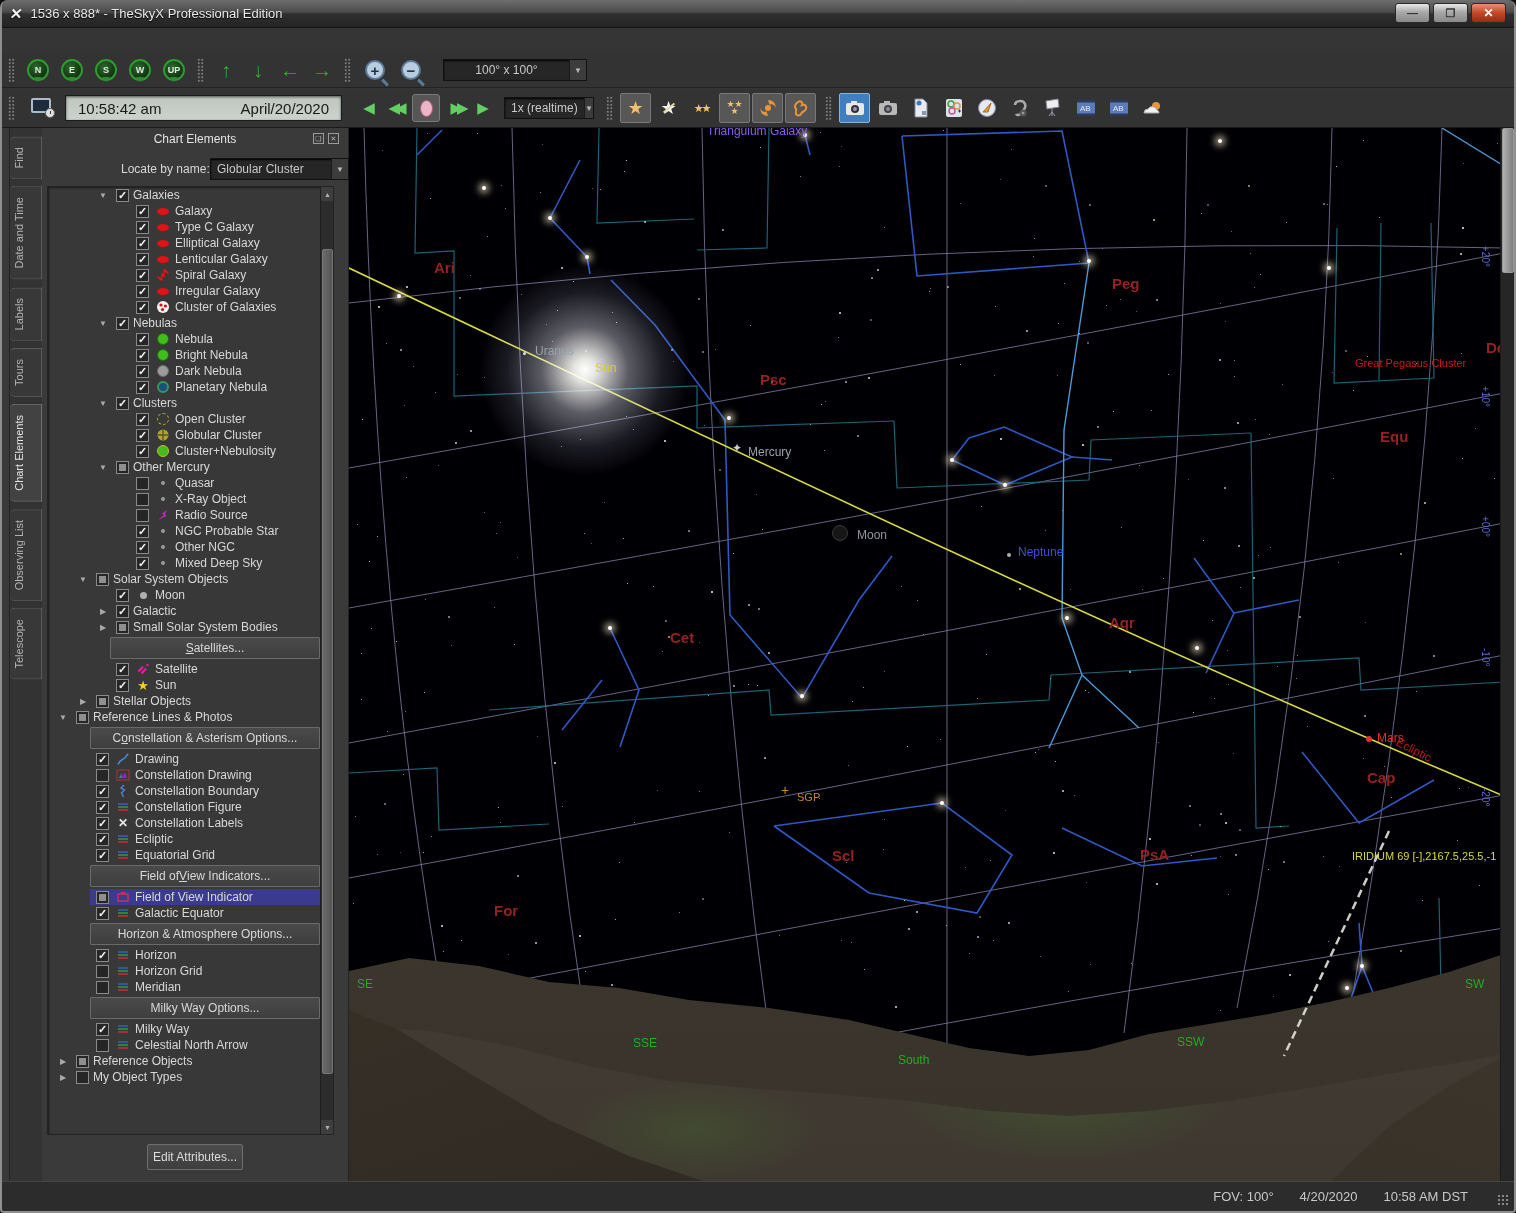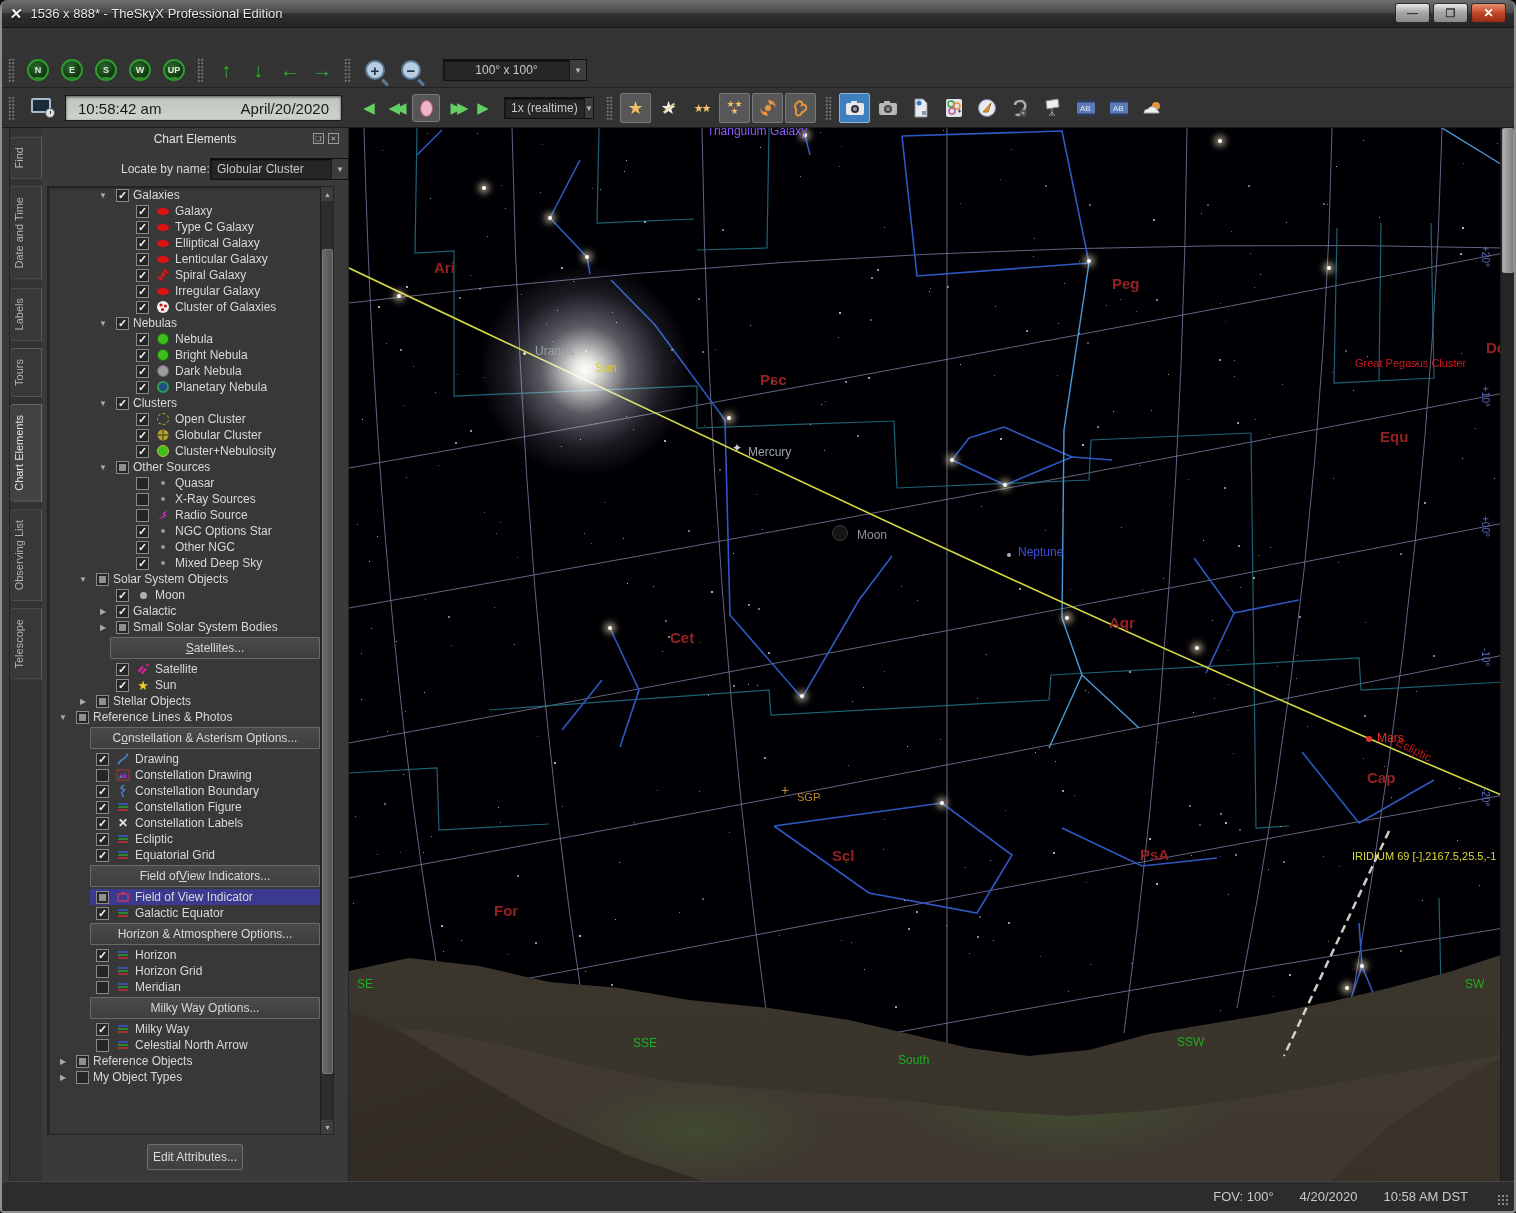--- a/index.html
+++ b/index.html
@@ -497,55 +497,55 @@
               <span class="ticon">
                 <span class="ic-circle" style="background:#3fbe1e;border-color:#c8b838"></span>
               </span>
               <span class="tlabel">Cluster+Nebulosity</span>
             </div>
             <div class="tree-row" style="padding-left: 48px;">
               <span class="expander">▼</span>
               <span class="cbox mixed">
                 <i></i>
               </span>
-              <span class="tlabel noicon">Other Sources</span>
+              <span class="tlabel noicon">Other Mercury</span>
             </div>
             <div class="tree-row" style="padding-left: 68px;">
               <span class="expander"></span>
               <span class="cbox"></span>
               <span class="ticon">
                 <span class="ic-dot"></span>
               </span>
               <span class="tlabel">Quasar</span>
             </div>
             <div class="tree-row" style="padding-left: 68px;">
               <span class="expander"></span>
               <span class="cbox"></span>
               <span class="ticon">
                 <span class="ic-dot"></span>
               </span>
-              <span class="tlabel">X-Ray Sources</span>
+              <span class="tlabel">X-Ray Object</span>
             </div>
             <div class="tree-row" style="padding-left: 68px;">
               <span class="expander"></span>
               <span class="cbox"></span>
               <span class="ticon">
                 <svg width="14" height="14" viewBox="0 0 14 14">
                   <path d="M2 12 L8 7 L6.2 5.4 L11 2 L8.8 6.2 L10.6 7.8 Z" fill="#c32cc3"></path>
                 </svg>
               </span>
               <span class="tlabel">Radio Source</span>
             </div>
             <div class="tree-row" style="padding-left: 68px;">
               <span class="expander"></span>
               <span class="cbox">✓</span>
               <span class="ticon">
                 <span class="ic-dot"></span>
               </span>
-              <span class="tlabel">NGC Options Star</span>
+              <span class="tlabel">NGC Probable Star</span>
             </div>
             <div class="tree-row" style="padding-left: 68px;">
               <span class="expander"></span>
               <span class="cbox">✓</span>
               <span class="ticon">
                 <span class="ic-dot"></span>
               </span>
               <span class="tlabel">Other NGC</span>
             </div>
             <div class="tree-row" style="padding-left: 68px;">

